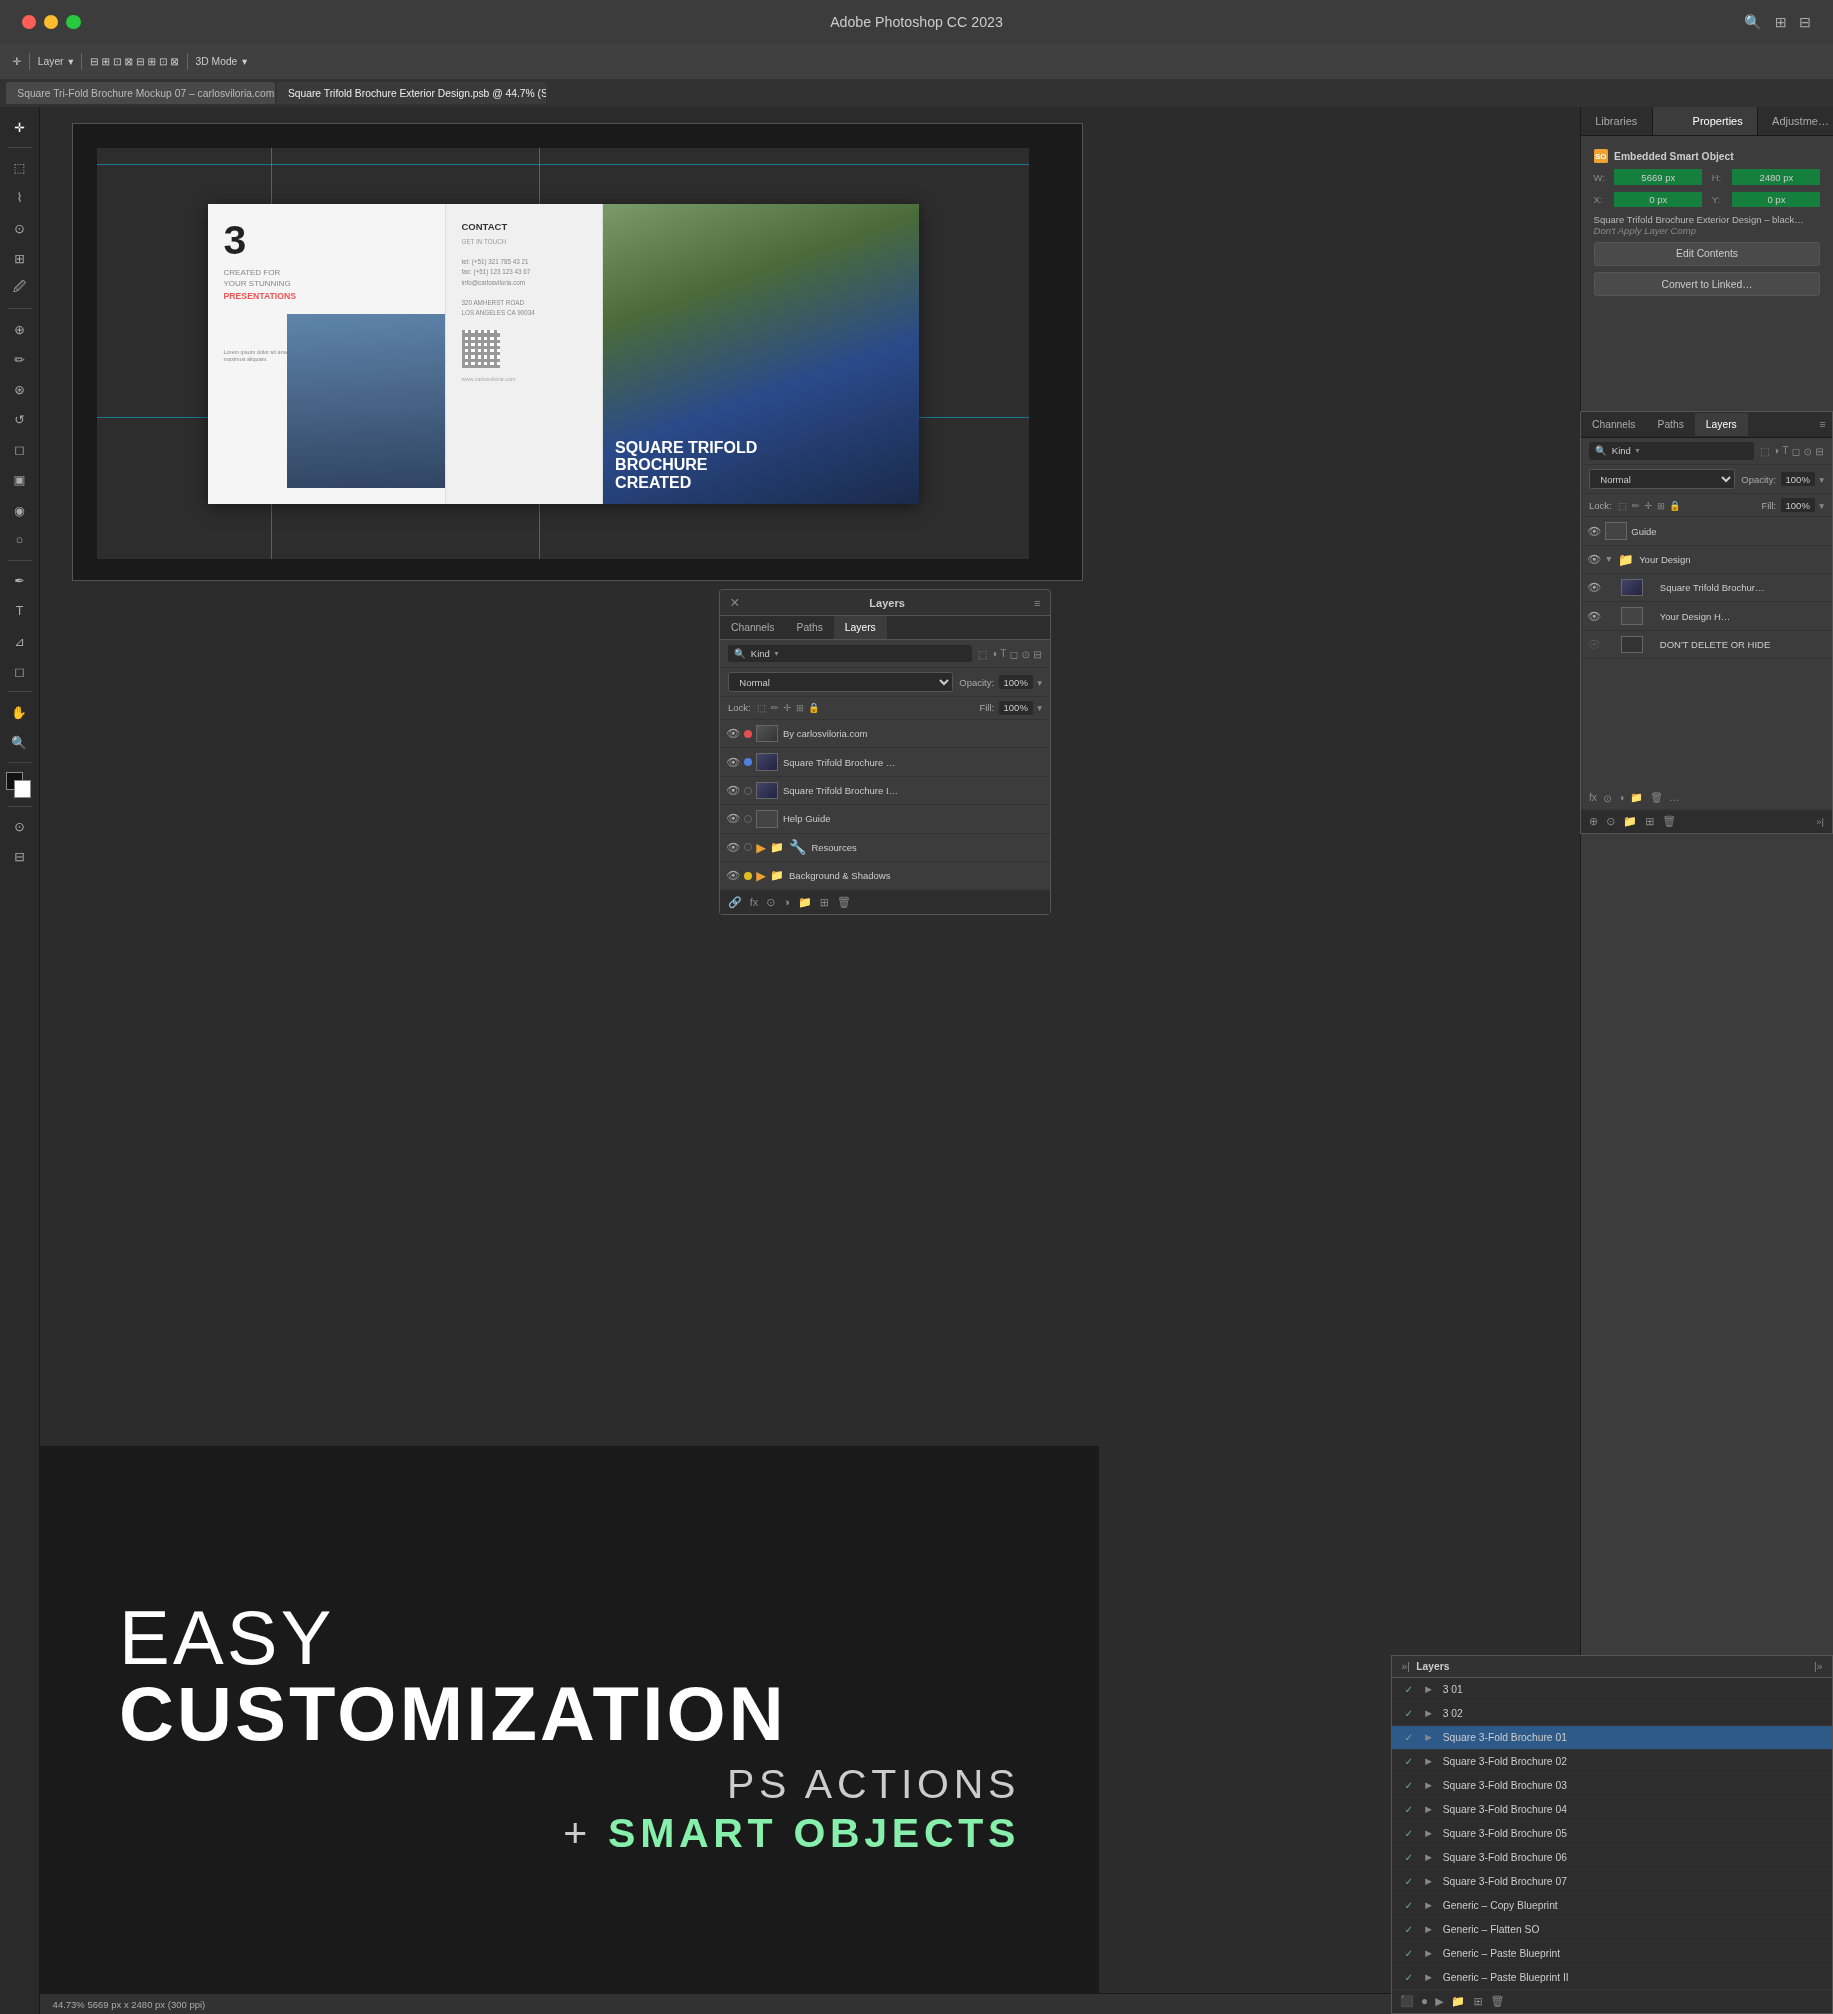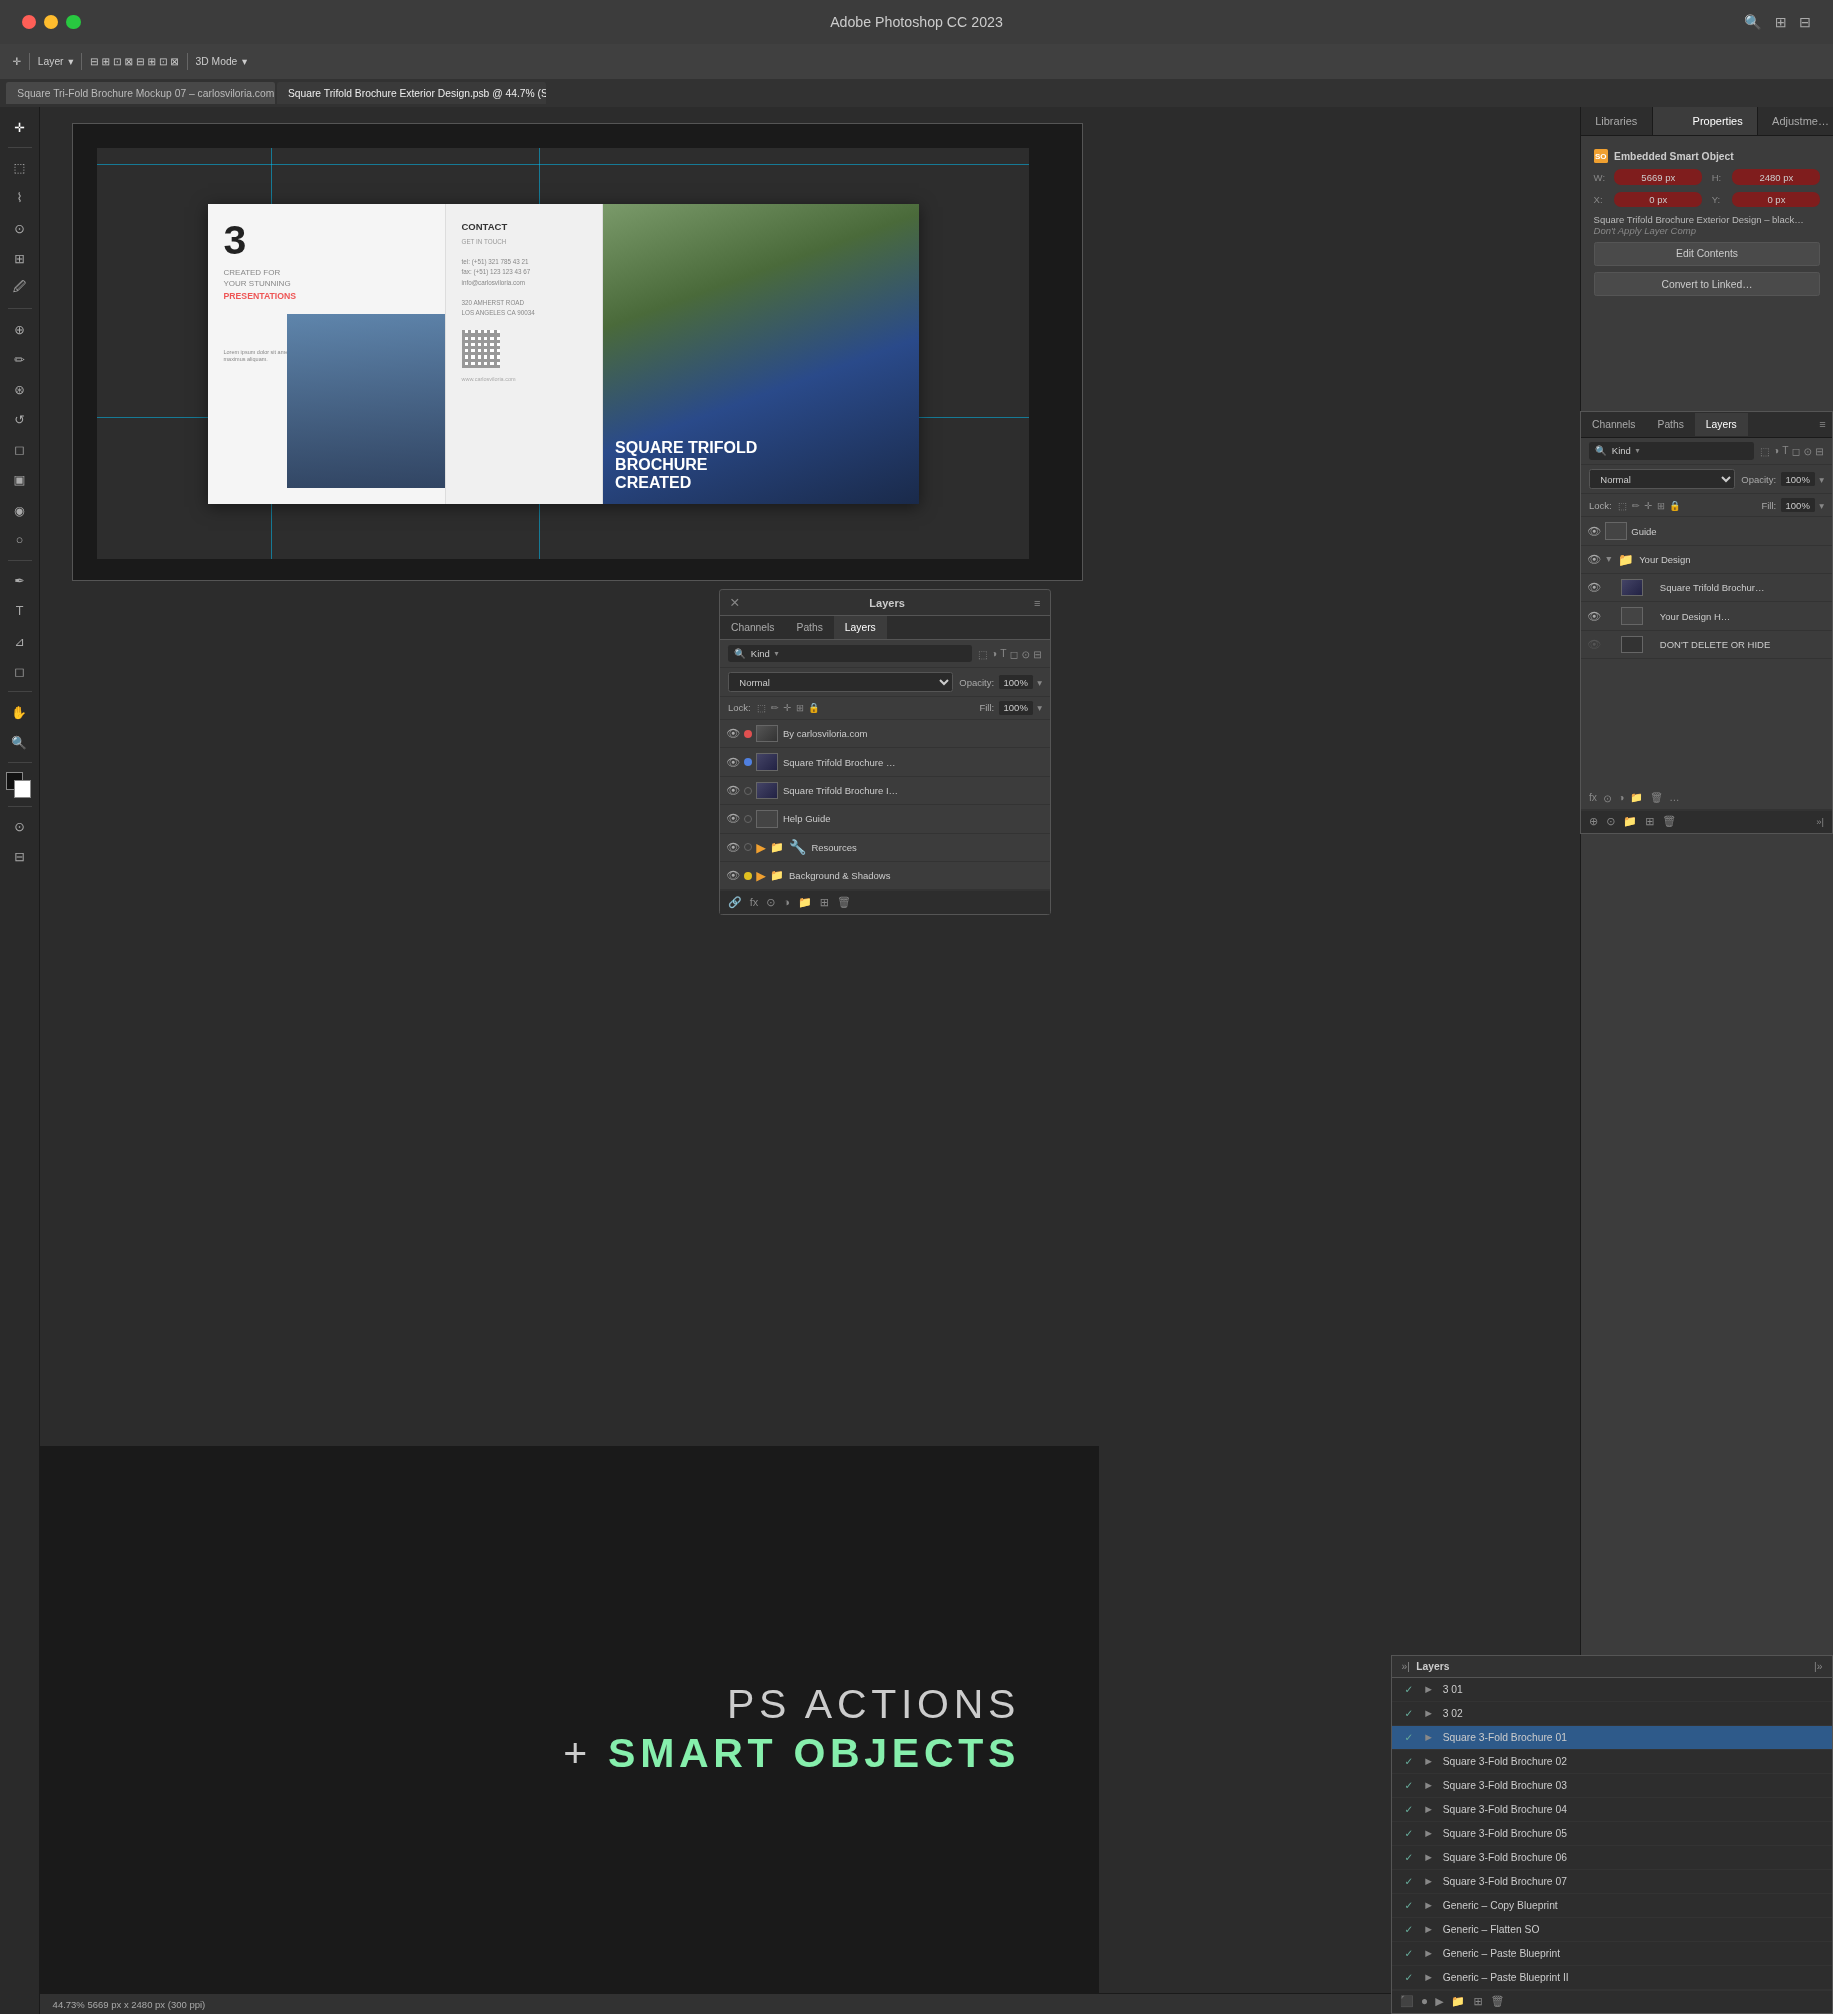--- a/index.html
+++ b/index.html
@@ -395,23 +395,23 @@
       gap: 4.7px;
     }
     .prop-label {
       color: #888;
       font-size: 9.5px;
       width: 16px;
     }
     .prop-value {
       color: #ccc;
       font-size: 9.5px;
-      background: #7f1d1d;
+      background: #15803d;
       padding: 2.4px 6.3px;
-      border-radius: 7px;
+      border-radius: 0;
       flex: 1;
       text-align: center;
     }
     .prop-name {
       color: #bbb;
       font-size: 9.5px;
       overflow: hidden;
       text-overflow: ellipsis;
       white-space: nowrap;
     }
@@ -1020,20 +1020,23 @@
           <span>⊙</span>
           <span>◑</span>
           <span>📁</span>
           <span>⊞</span>
           <span>🗑</span>
         </div>
       </div>
     </div>
 
     <div class="marketing-section">
+      <div class="marketing-title">
+        <span>EASY </span><strong>CUSTOMIZATION</strong>
+      </div>
       <div class="marketing-subtitle">
         <span>PS ACTIONS</span><br>
         <span>+</span> <strong>SMART OBJECTS</strong>
       </div>
     </div>
 
     <div class="info-bar">
       <span>44.73%  5669 px x 2480 px (300 ppi)</span>
       <span style="margin-left:auto;color:#888;">www.carlosviloria.com</span>
       <div style="width:28.4px;height:28.4px;border-radius:50%;background:linear-gradient(135deg,#8a6a4a,#6a4a2a);overflow:hidden;">

